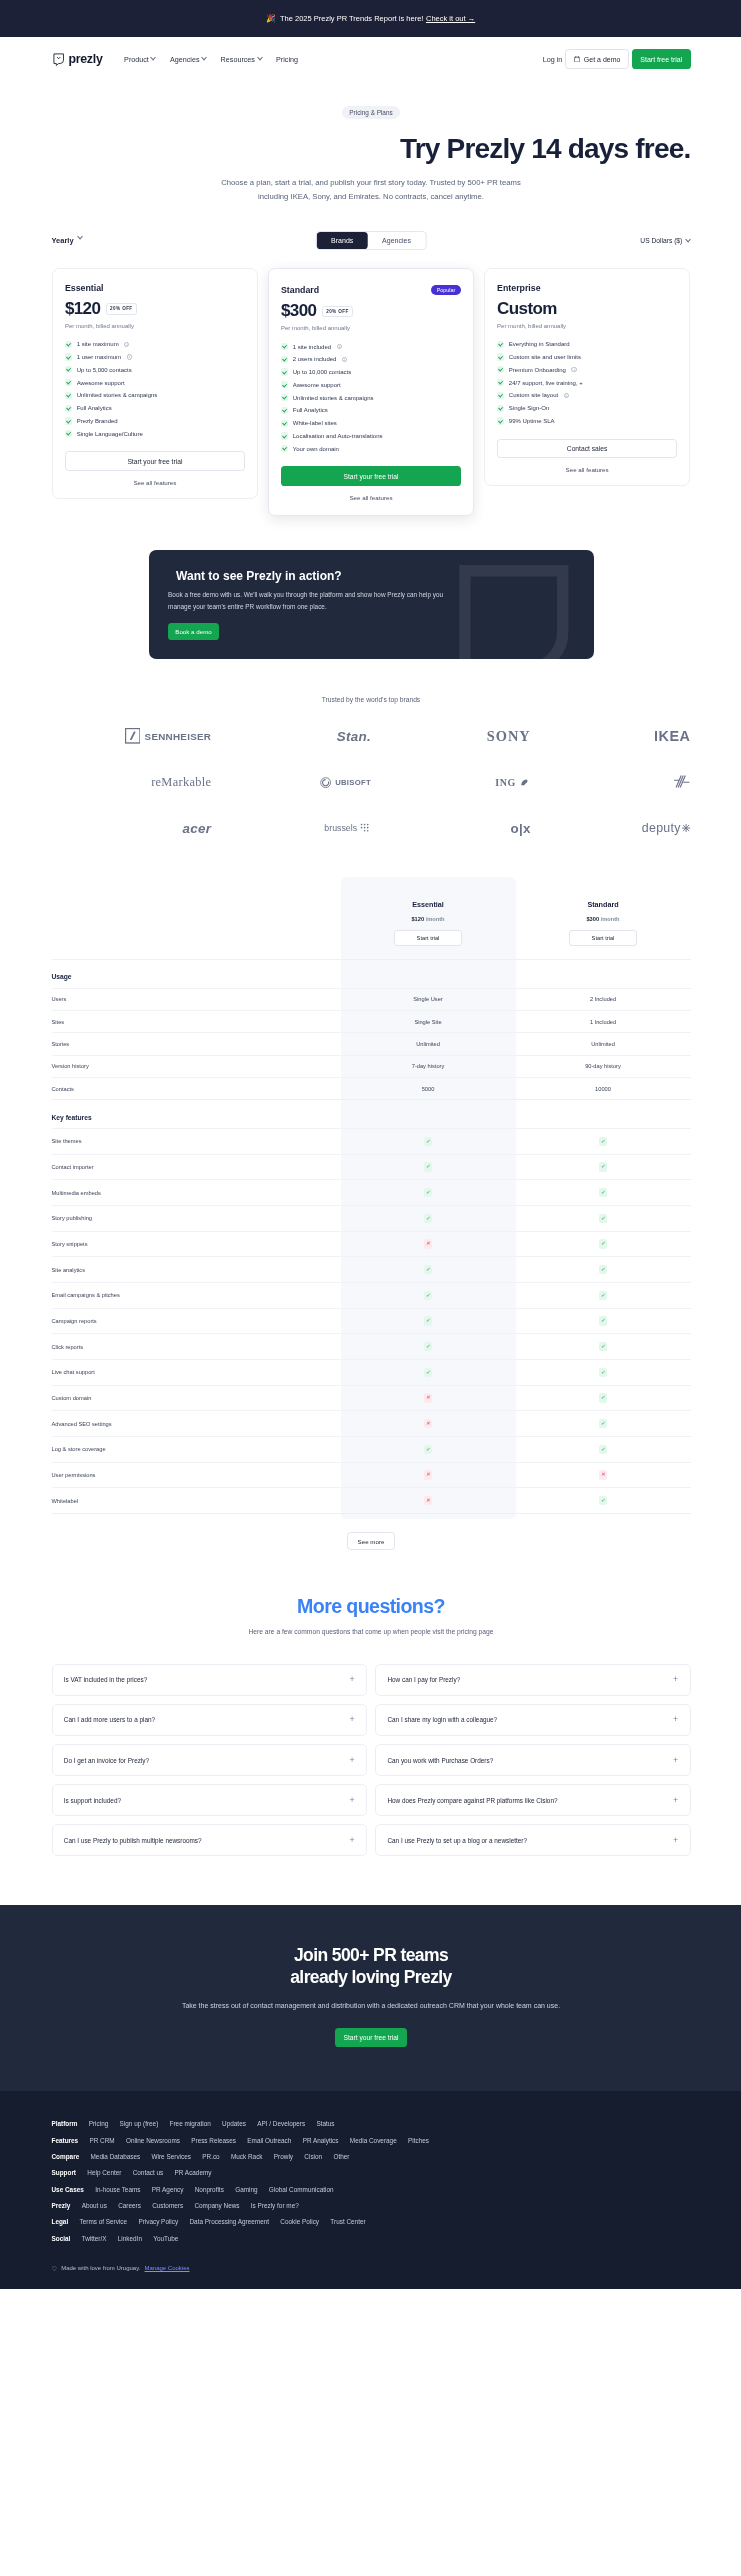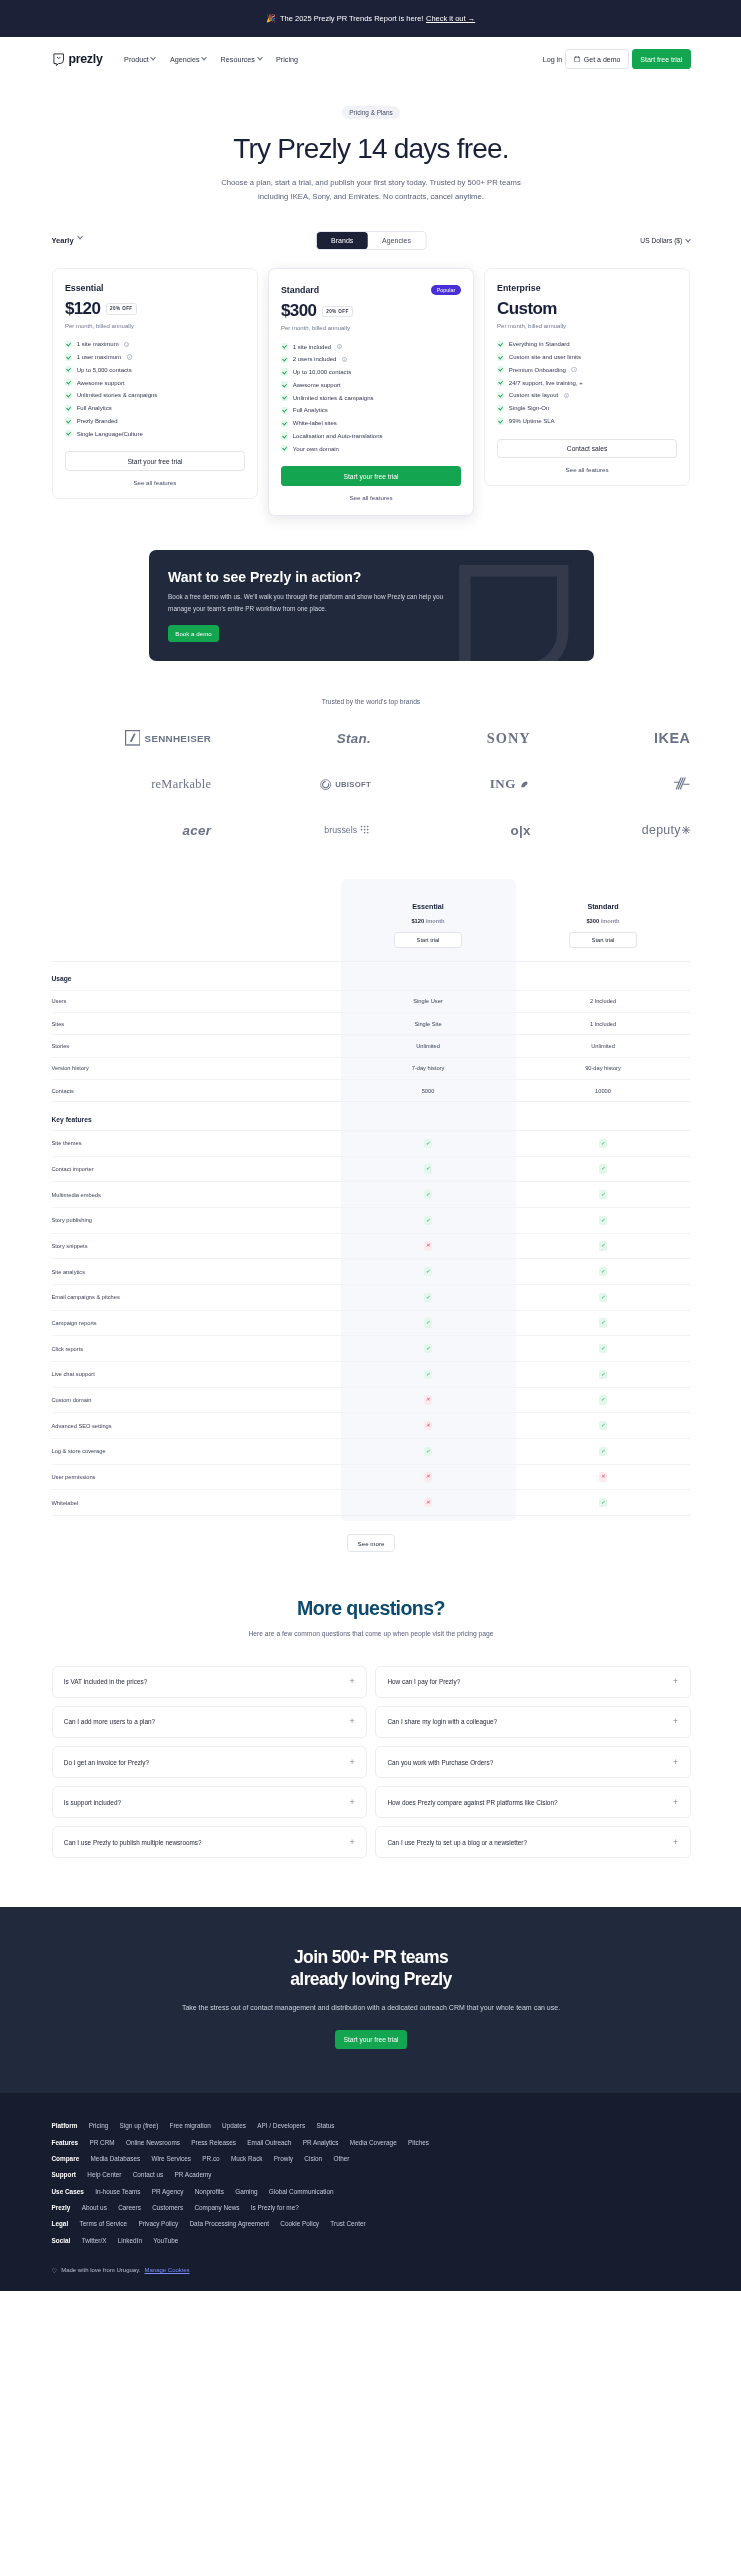--- a/index.html
+++ b/index.html
@@ -52,21 +52,21 @@
   .btn-green { background: #14a550; color: #fff; height: 19.6px; padding: 0 8.2px; border: none; font-weight: 500; }
 
   
   .hero { text-align: center; padding-top: 25px; }
   .pill-tag {
     display: inline-block; background: #f1f2f6; color: #434c63;
     font-size: 6.4px; padding: 3.1px 7.2px; border-radius: 10.3px;
   }
   .hero h1 {
     font-size: 28px; line-height: 1.12; letter-spacing: -0.8px;
-    font-weight: 400; color: #18203a; margin-top: 13.4px;
+    font-weight: 700; color: #18203a; margin-top: 13.4px; text-align: right;
   }
   .hero p.sub {
     margin: 12.4px auto 0; max-width: 330px;
     font-size: 7.7px; line-height: 1.75; color: #58617a;
   }
 
   
   .controls { display: flex; align-items: center; margin-top: 27px; position: relative; height: 20.6px; }
   .cycle-select { display: flex; gap: 4.6px; font-size: 7.5px; font-weight: 600; color: #1b2233; cursor: pointer; }
   .seg {
@@ -115,21 +115,21 @@
   }
   .cta-outline { border: 0.5px solid #e2e5ee; background: #fff; color: #1b2233; }
   .cta-green { border: none; background: #14a550; color: #fff; font-weight: 500; }
   .see-all { display: block; text-align: center; margin-top: 7.7px; font-size: 6.2px; color: #434c63; cursor: pointer; }
 
   
   .demo-banner {
     margin: 34px auto 0; width: 445px; background: #212a3d; border-radius: 7.2px;
     padding: 18.5px 19.6px 19.6px; color: #fff; position: relative; overflow: hidden;
   }
-  .demo-banner h2 { font-size: 14px; font-weight: 700; }
+  .demo-banner h2 { font-size: 12px; font-weight: 700; margin-left: 8px; }
   .demo-banner p { font-size: 6.4px; line-height: 1.75; color: #d2d7e2; margin-top: 6.7px; max-width: 289px; }
   .demo-banner .btn-green { margin-top: 11.3px; height: 16.5px; font-size: 6.2px; padding: 0 7.2px; }
   .deco { position: absolute; right: -15.5px; top: 5.2px; opacity: .08; }
 
   
   .logos-section { margin-top: 37px; text-align: center; }
   .logos-title { font-size: 6.7px; color: #58617a; }
   .logos-grid { display: grid; grid-template-columns: repeat(4, 1fr); margin-top: 21.6px; row-gap: 23px; }
   .logo-cell { display: flex; align-items: center; justify-content: flex-end; height: 23px; color: #697287; }
   .logo-word { font-size: 12px; font-weight: 700; letter-spacing: 0.3px; }
@@ -163,21 +163,21 @@
   .tbl-bottom td { border-top: 0.5px solid #eef0f5; height: 5.2px; }
   .tbl-bottom td.highlight { background: #f6f8fb; border-radius: 0 0 6.2px 6.2px; }
   .see-more-wrap { text-align: center; margin-top: 13.4px; }
   .see-more {
     border: 0.5px solid #e2e5ee; background: #fff; border-radius: 3.6px;
     padding: 4.6px 9.3px; font-size: 6.2px; color: #1b2233; cursor: pointer; font-family: inherit;
   }
 
   
   .faq { margin-top: 45px; text-align: center; }
-  .faq h2 { font-size: 19.6px; font-weight: 700; letter-spacing: -0.6px; color: #0c4a6e; }
+  .faq h2 { font-size: 19.6px; font-weight: 700; letter-spacing: -0.6px; color: #3b82f6; }
   .faq .faq-sub { font-size: 6.7px; color: #58617a; margin-top: 9.3px; }
   .faq-grid { display: grid; grid-template-columns: 1fr 1fr; gap: 8.2px; margin-top: 29px; }
   .faq-item {
     border: 0.5px solid #eceef4; border-radius: 5.2px; background: #fff;
     display: flex; align-items: center; justify-content: space-between;
     padding: 10.3px 11.3px; min-height: 32px; text-align: left; cursor: pointer;
   }
   .faq-q { font-size: 6.4px; color: #1b2233; }
   .faq-plus { font-size: 8.8px; color: #7b8398; line-height: 1; }
 
@@ -452,21 +452,21 @@
           <span class="logo-word" style="font-family:'Liberation Serif',serif;font-size:12.4px;font-weight:400">reMarkable</span>
         </div>
       <div class="logo-cell">
         <svg width="11.3" height="11.3" viewBox="0 0 24 24">
             <circle cx="12" cy="12" r="10.5" fill="none" stroke="#697287" stroke-width="1.8"></circle>
             <path d="M12 5.5a6.5 6.5 0 1 0 6 4" fill="none" stroke="#697287" stroke-width="2.4"></path>
           </svg>
         <span class="logo-word" style="font-size:7.7px;margin-left:3.6px;letter-spacing:0.3px">UBISOFT</span>
       </div>
       <div class="logo-cell">
-        <span class="logo-word" style="font-family:'Liberation Serif',serif;font-size:13px;letter-spacing:0.5px">ING</span>
+        <span class="logo-word" style="font-family:'Liberation Serif',serif;font-size:10px;letter-spacing:0.5px">ING</span>
         <svg width="12.4" height="12.4" viewBox="0 0 24 24" style="margin-left:2.6px">
             <path d="M6 18c1-7 5-11 10-11 2 0 3 2 2 4-1 3-4 3-6 7z" fill="#697287"></path>
           </svg>
       </div>
       <div class="logo-cell">
         <svg width="17.5" height="15.5" viewBox="0 0 34 30">
           <path d="M6 26 L16 3 M10 26 L20 3 M14 26 L24 3" stroke="#697287" stroke-width="2.2"></path>
           <path d="M2 12 h10 M20 16 h12" stroke="#697287" stroke-width="2.2"></path>
         </svg>
       </div>

